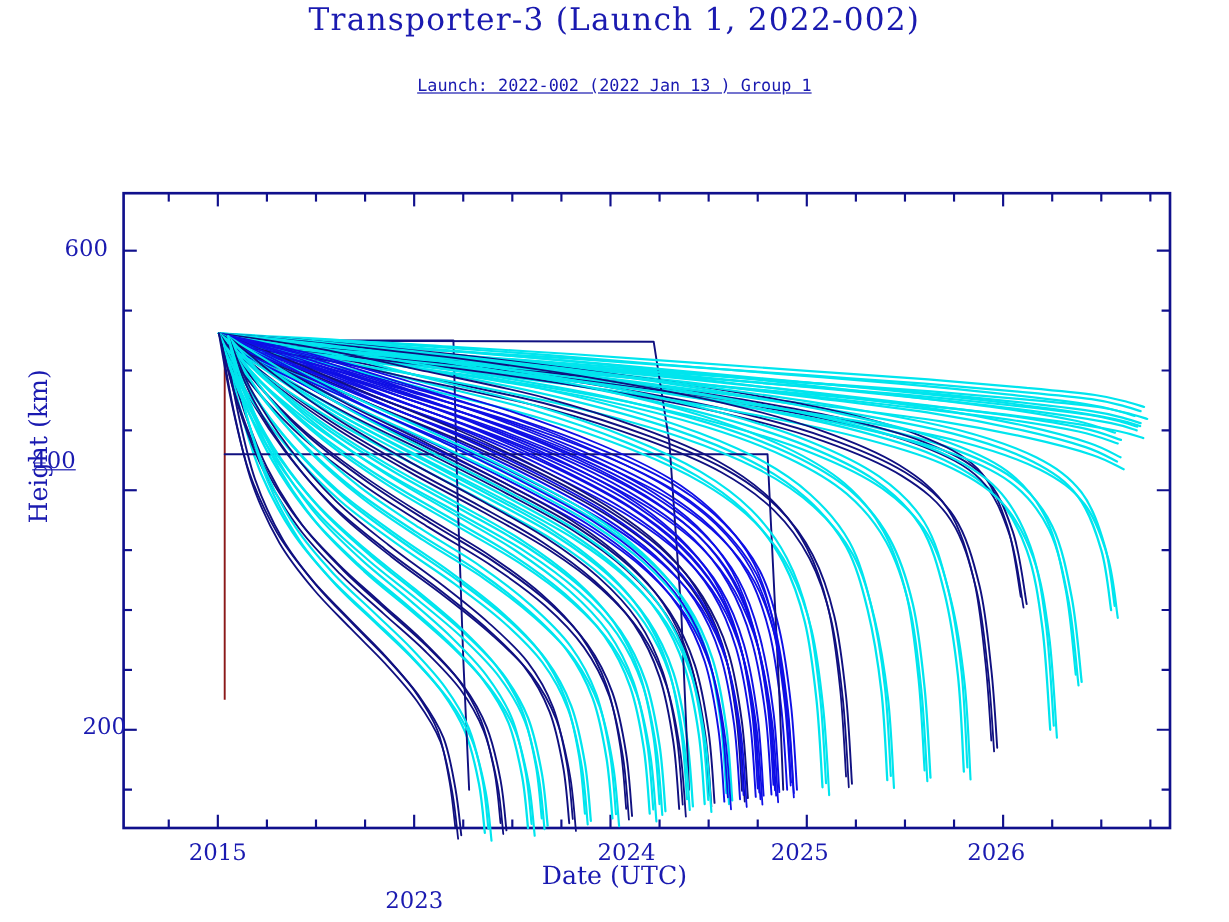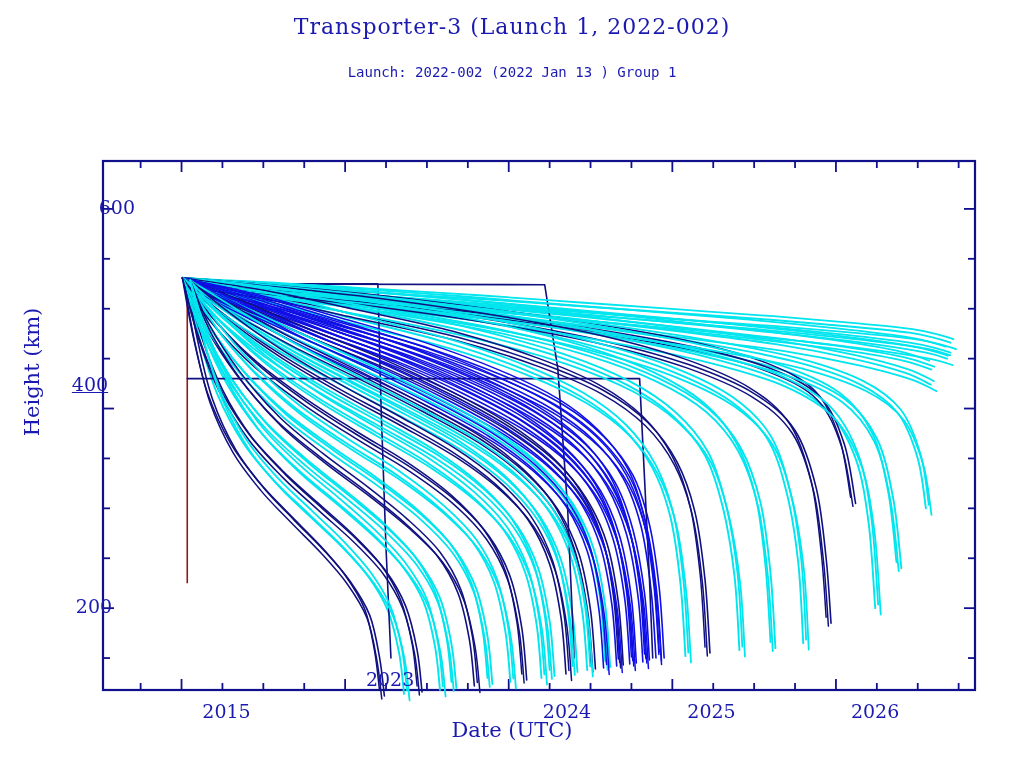--- a/index.html
+++ b/index.html
@@ -2,30 +2,30 @@
 <html><head>
 <meta charset="utf-8">
 <style>
   html,body{margin:0;padding:0;background:#ffffff;}
   body{width:1024px;height:768px;overflow:hidden;
        font-family:"DejaVu Serif",serif;}
   #stage{position:relative;width:1024px;height:768px;background:#ffffff;}
 
   .ttl{position:absolute;left:0;width:1024px;text-align:center;
        color:#1a1ab0;letter-spacing:1px;}
-  #title{top:14px;font-size:22px;}
-  #subtitle{top:64px;font-size:14px;font-family:"DejaVu Sans Mono",monospace;letter-spacing:0px;}
+  #title{top:2px;font-size:26px;}
+  #subtitle{top:64px;font-size:14px;font-family:"DejaVu Sans Mono",monospace;letter-spacing:0px;text-decoration:underline;}
 
   #plotsvg{position:absolute;left:0;top:0;}
 
   .axlabel{position:absolute;color:#1a1ab0;font-size:21px;}
   #xlabel{left:0;width:1024px;text-align:center;top:718px;}
   #ylabel{left:-78px;top:360px;width:220px;text-align:center;
           transform:rotate(-90deg);transform-origin:50% 50%;}
-  .tickstxt{position:absolute;color:#1a1ab0;font-size:19px;margin-left:45px;}
+  .tickstxt{position:absolute;color:#1a1ab0;font-size:19px;}
 </style>
 </head>
 <body>
 
 <div id="stage">
 
   <div class="ttl" id="title">Transporter-3 (Launch 1, 2022-002)</div>
   <div class="ttl" id="subtitle">Launch: 2022-002  (2022 Jan 13 )  Group 1</div>
 
   <svg id="plotsvg" width="1024" height="768">
@@ -226,24 +226,24 @@
         <path d="M184.63752345216258 286.7622641509434 C186.40988117573514 296.41069182389936 191.04527829891438 325.3559748427673 195.27166979359788 344.6528301886793 C199.49806128828138 363.94968553459125 203.72445278298966 384.57735849056604 209.99587242026354 402.5433962264151 C216.26729205753742 420.50943396226415 224.44740462787414 437.81006289308175 232.90018761724113 452.44905660377356 C241.35297060660812 467.08805031446536 250.89643527203407 478.56635220125787 260.71257035646545 490.37735849056605 C270.52870544089683 502.18836477987423 281.7081926203926 512.8349056603773 291.7969981238294 523.3150943396226 C301.88580362726617 533.795283018868 311.97460913068437 543.1110062893082 321.2454033770863 553.2584905660377 C330.5161976234882 563.4059748427673 339.78699186990247 573.387106918239 347.42176360224073 584.2 C355.056535334579 595.012893081761 362.1459662289002 605.4930817610064 367.0540337711159 618.1358490566038 C371.9621013133316 630.7786163522012 374.41613508443015 646.5820754716981 376.8701688555349 660.0566037735849 C379.3242026266397 673.5311320754718 380.96022514070944 692.4952830188679 381.77823639774437 698.9830188679246" fill="none" stroke="#101080" stroke-width="1.5" stroke-linejoin="round" stroke-linecap="round" opacity="1"></path>
         <path d="M182.3470919324797 277.77924528301884 C184.11944965605227 287.4276729559748 188.75484677923149 316.37295597484274 192.98123827391498 335.6698113207547 C197.20762976859848 354.9666666666667 201.43402126330676 375.59433962264154 207.70544090058064 393.5603773584906 C213.97686053785452 411.52641509433965 222.15697310819127 428.82704402515725 230.60975609755826 443.46603773584906 C239.06253908692526 458.10503144654086 248.60600375235117 469.5833333333333 258.42213883678255 481.3943396226415 C268.23827392121393 493.2053459119497 279.4177611007097 503.8518867924528 289.5065666041465 514.3320754716981 C299.5953721075833 524.8122641509434 309.6841776110015 534.1279874213838 318.9549718574034 544.2754716981133 C328.2257661038053 554.4229559748428 337.4965603502196 564.4040880503145 345.1313320825579 575.2169811320755 C352.76610381489616 586.0298742138365 359.8555347092173 596.5100628930818 364.763602251433 609.1528301886792 C369.6716697936487 621.7955974842766 372.12570356474725 637.5990566037735 374.579737335852 651.0735849056604 C377.0337711069567 664.5481132075472 378.66979362102654 683.5122641509433 379.48780487806147 690" fill="none" stroke="#101080" stroke-width="1.5" stroke-linejoin="round" stroke-linecap="round" opacity="1"></path>
       </g>
   </svg>
 
   <div class="axlabel" id="xlabel">Date (UTC)</div>
   <div class="axlabel" id="ylabel">Height (km)</div>
 
   <div id="xticklabels">
       <div class="tickstxt" style="left: 151.529px; top: 700px; width: 60px; text-align: center;">2015</div>
-      <div class="tickstxt" style="left: 315.131px; top: 668px; width: 60px; text-align: center;">2023</div>
+      <div class="tickstxt" style="left: 315.131px; top: 740px; width: 60px; text-align: center;">2023</div>
       <div class="tickstxt" style="left: 492px; top: 700px; width: 60px; text-align: center;">2024</div>
       <div class="tickstxt" style="left: 642.336px; top: 700px; width: 60px; ">2025</div>
       <div class="tickstxt" style="left: 805.938px; top: 700px; width: 60px; ">2026</div>
     </div>
   <div id="yticklabels">
-      <div class="tickstxt" style="left: 4px; top: 595.155px; width: 90px; text-align: center;">200</div>
+      <div class="tickstxt" style="left: 15px; top: 595.155px; width: 90px; text-align: right;">200</div>
       <div class="tickstxt" style="left: 0px; top: 373px; width: 90px; text-align: center; text-decoration: underline;">400</div>
       <div class="tickstxt" style="left: 0px; top: 195.909px; width: 90px; text-align: right;">600</div>
     </div>
 
 </div>
 
 </body></html>

